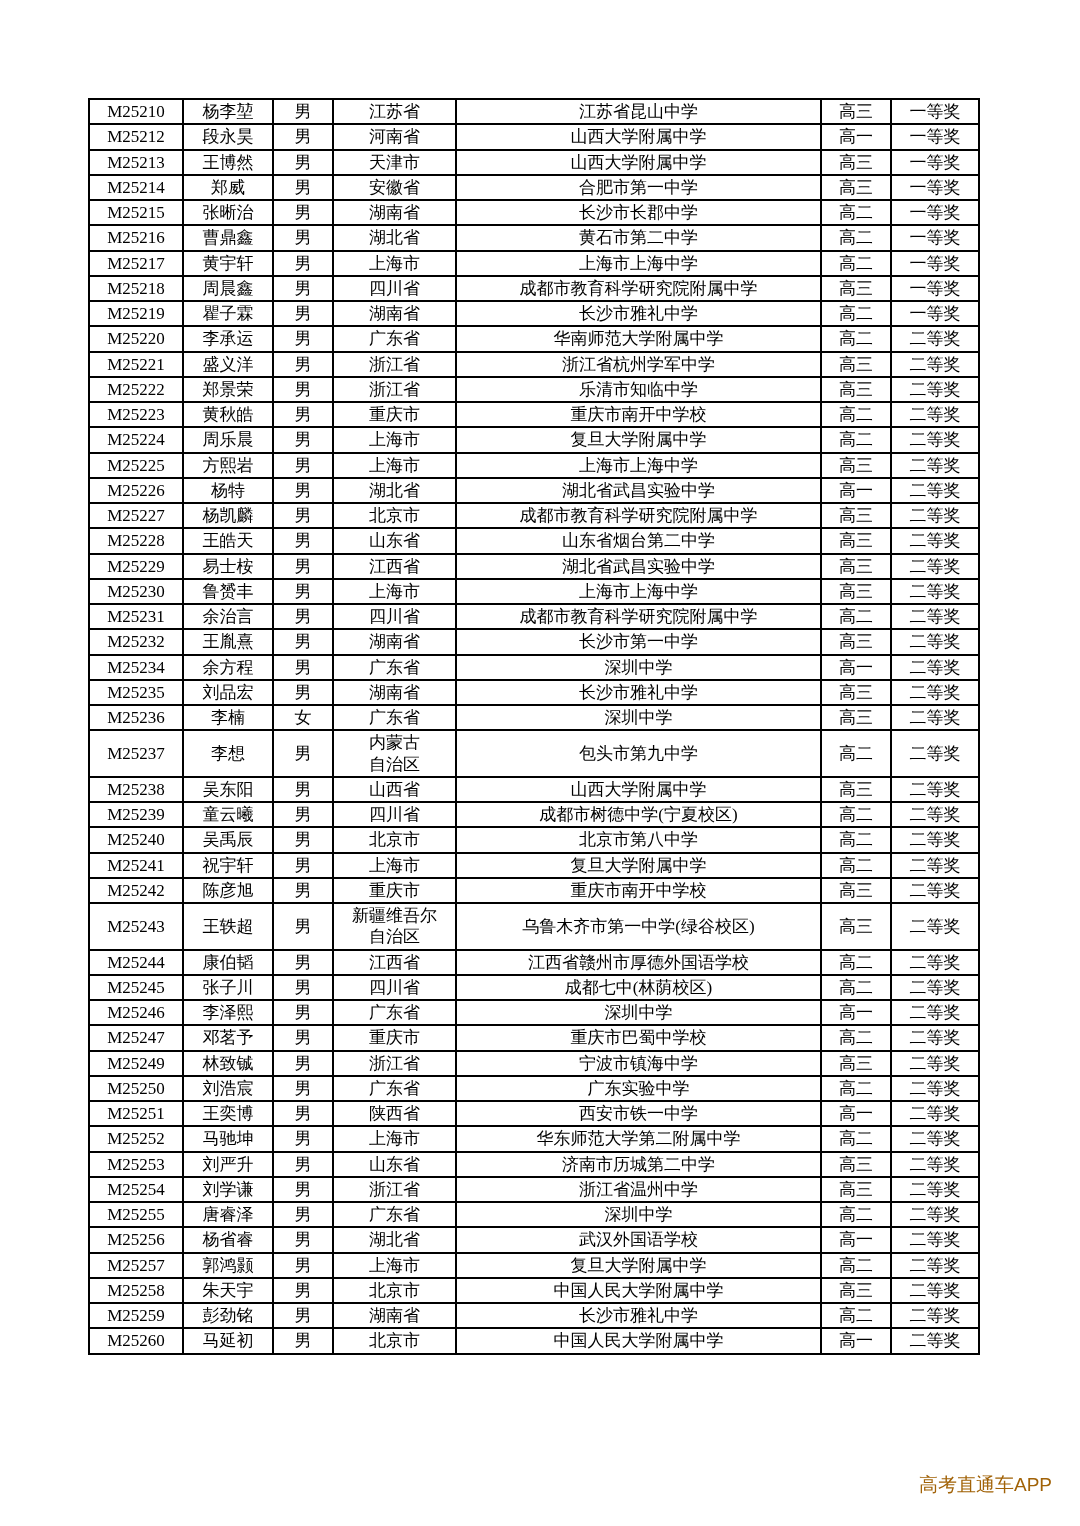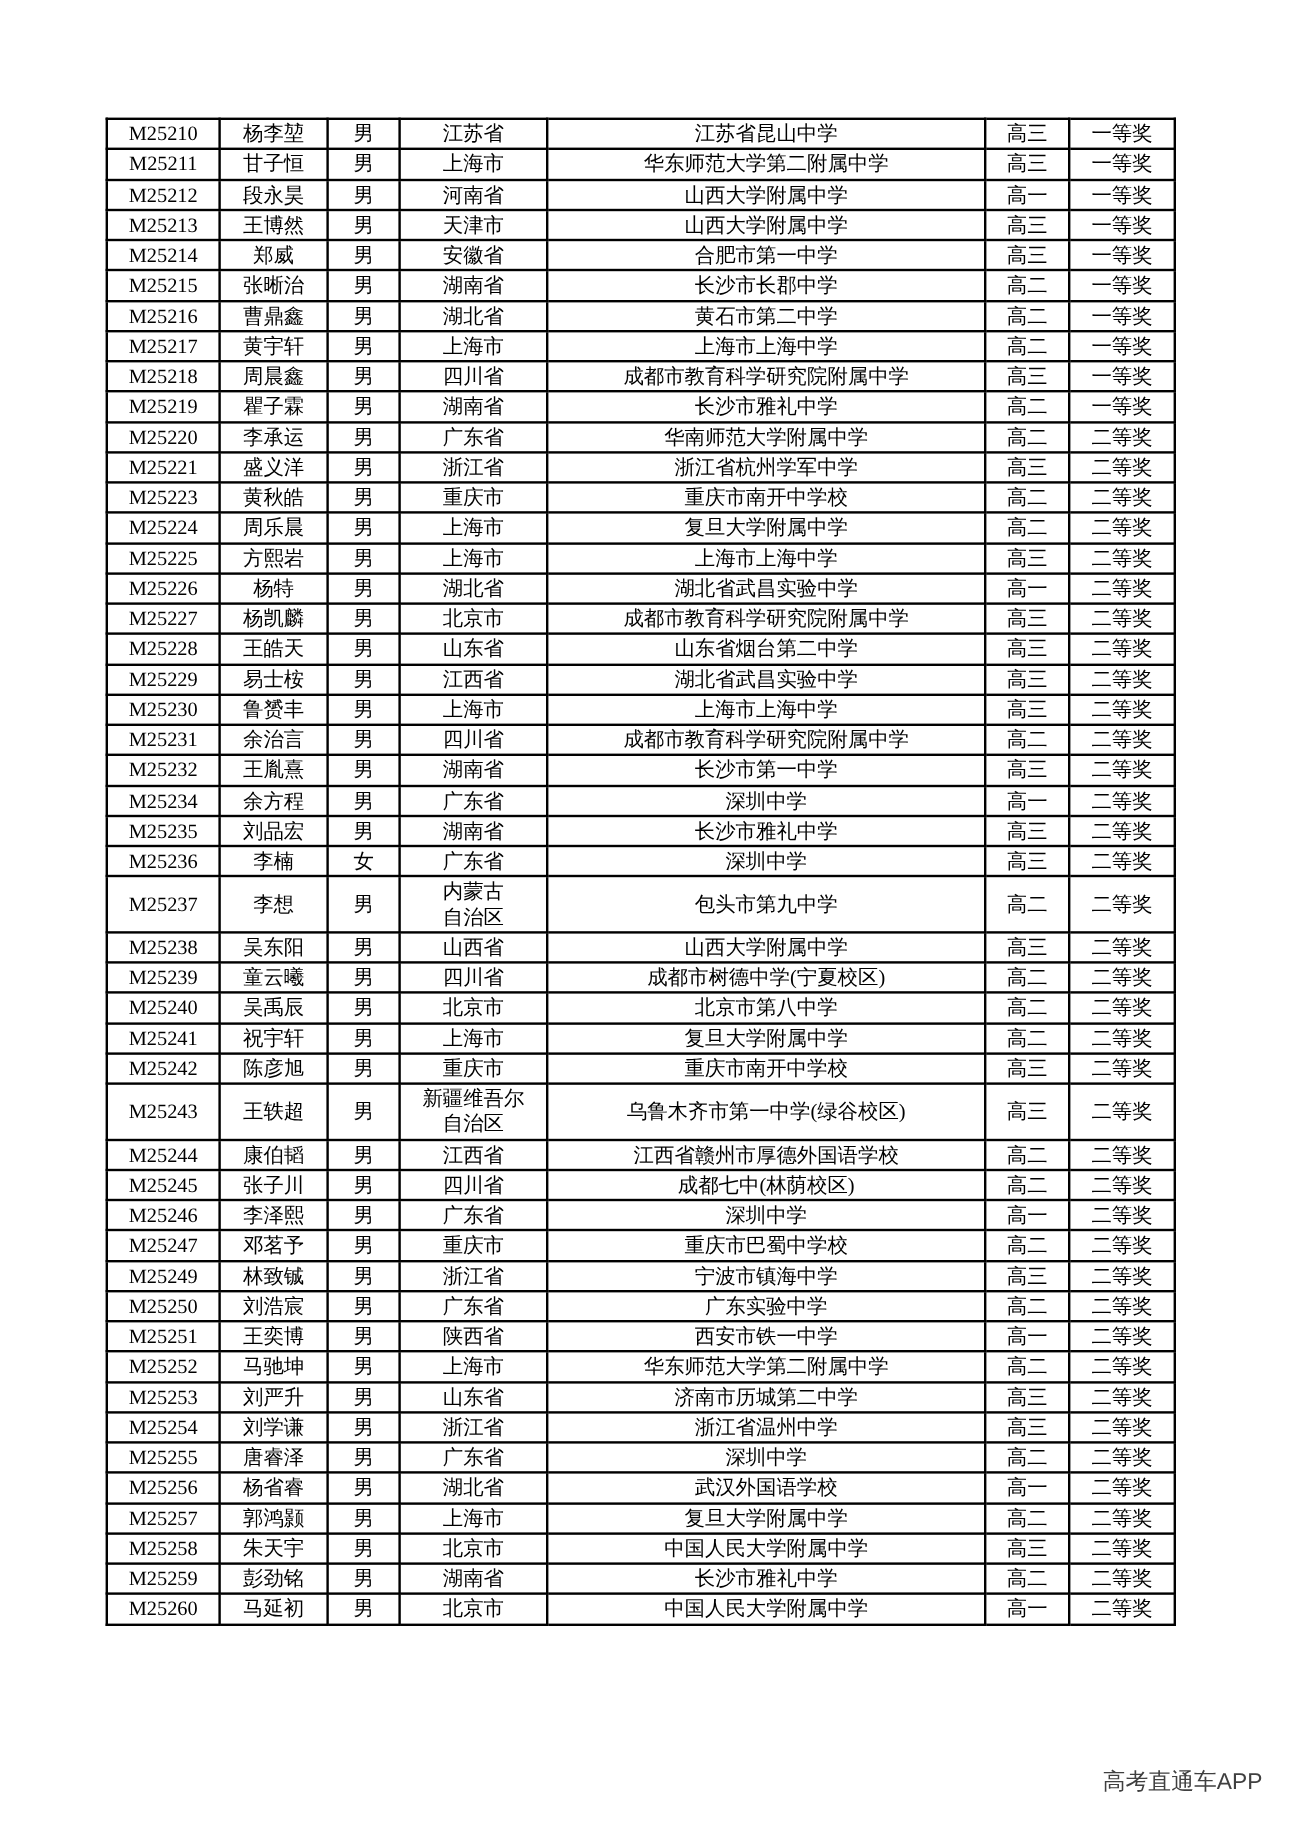--- a/index.html
+++ b/index.html
@@ -30,21 +30,21 @@
     white-space: pre-line;
     overflow: hidden;
     color: #000000;
   }
   .watermark {
     position: absolute;
     right: 28px;
     bottom: 28px;
     font-family: "Liberation Sans", "DejaVu Sans", sans-serif;
     font-size: 19px;
-    color: #404040;
+    color: #a16207;
   }
 </style>
 </head>
 <body>
 
 <div class="page">
   <table class="award-table">
     <colgroup>
       <col style="width:94px">
       <col style="width:90px">
@@ -58,29 +58,20 @@
   <tr>
     <td>M25210</td>
     <td>杨李堃</td>
     <td>男</td>
     <td>江苏省</td>
     <td>江苏省昆山中学</td>
     <td>高三</td>
     <td>一等奖</td>
   </tr>
 
-  <tr>
-    <td>M25211</td>
-    <td>甘子恒</td>
-    <td>男</td>
-    <td>上海市</td>
-    <td>华东师范大学第二附属中学</td>
-    <td>高三</td>
-    <td>一等奖</td>
-  </tr>
 
   <tr>
     <td>M25212</td>
     <td>段永昊</td>
     <td>男</td>
     <td>河南省</td>
     <td>山西大学附属中学</td>
     <td>高一</td>
     <td>一等奖</td>
   </tr>
@@ -168,20 +159,29 @@
   <tr>
     <td>M25221</td>
     <td>盛义洋</td>
     <td>男</td>
     <td>浙江省</td>
     <td>浙江省杭州学军中学</td>
     <td>高三</td>
     <td>二等奖</td>
   </tr>
 
+  <tr>
+    <td>M25222</td>
+    <td>郑景荣</td>
+    <td>男</td>
+    <td>浙江省</td>
+    <td>乐清市知临中学</td>
+    <td>高三</td>
+    <td>二等奖</td>
+  </tr>
 
   <tr>
     <td>M25223</td>
     <td>黄秋皓</td>
     <td>男</td>
     <td>重庆市</td>
     <td>重庆市南开中学校</td>
     <td>高二</td>
     <td>二等奖</td>
   </tr>

